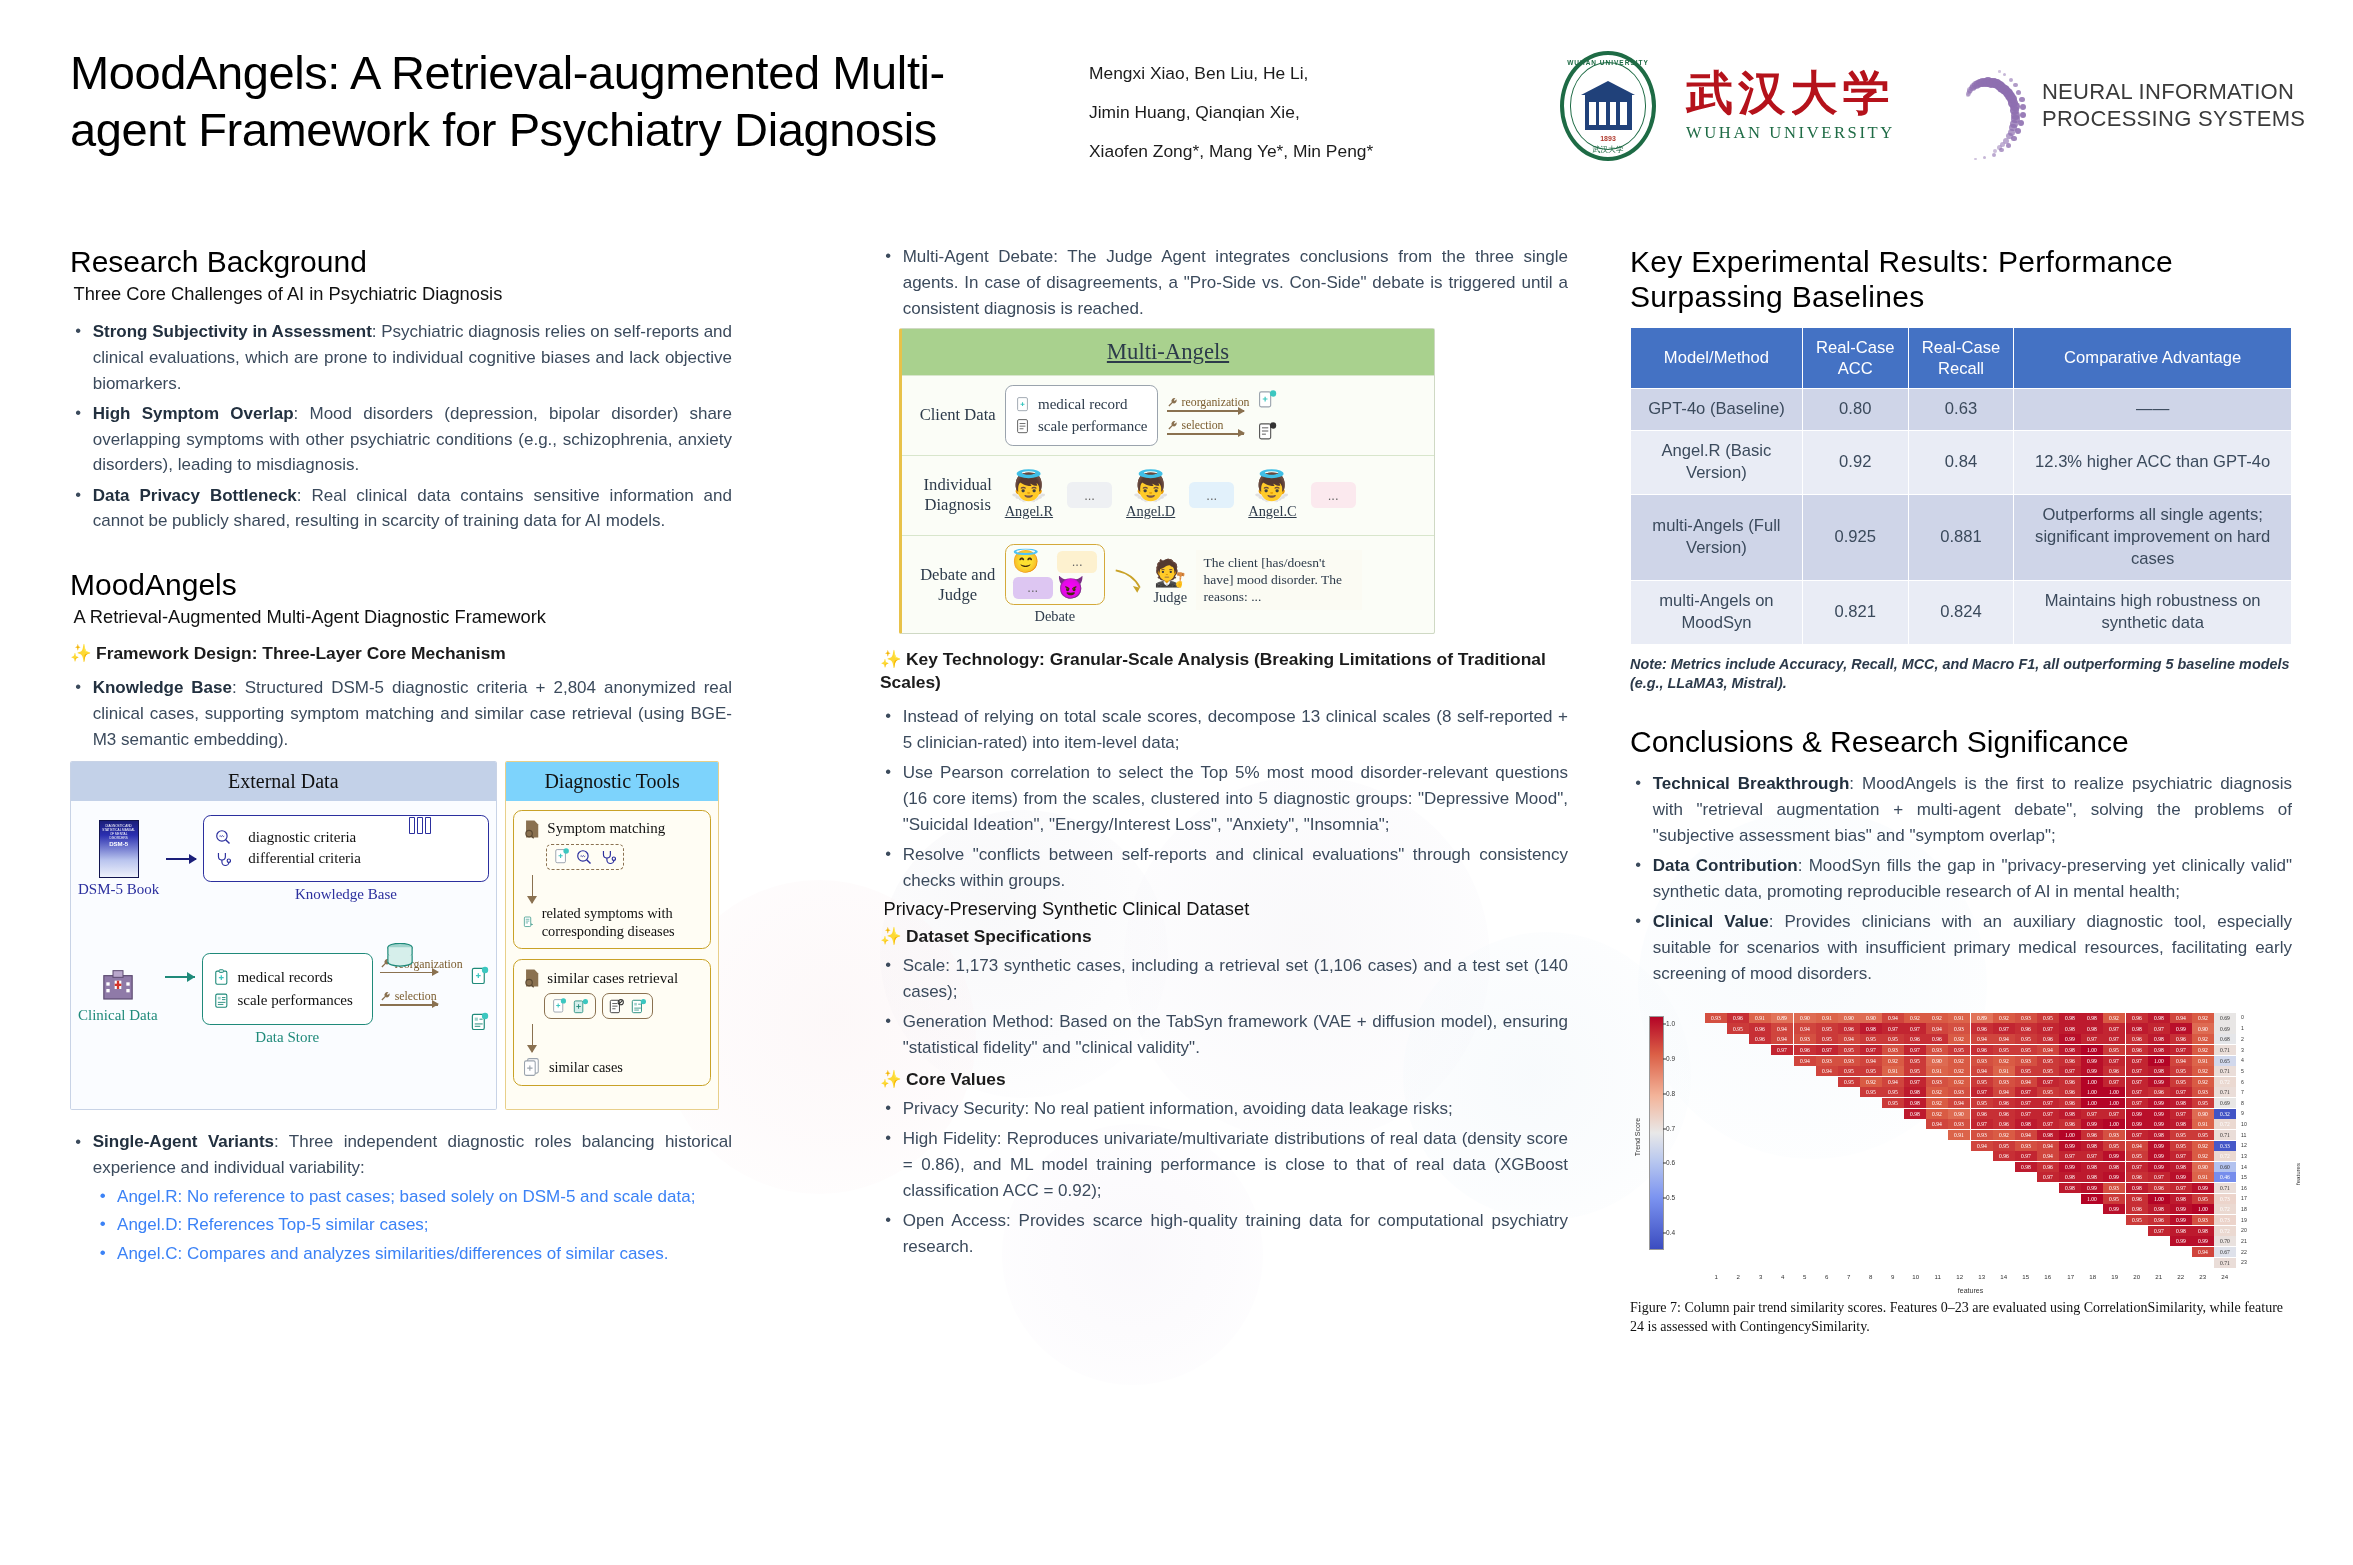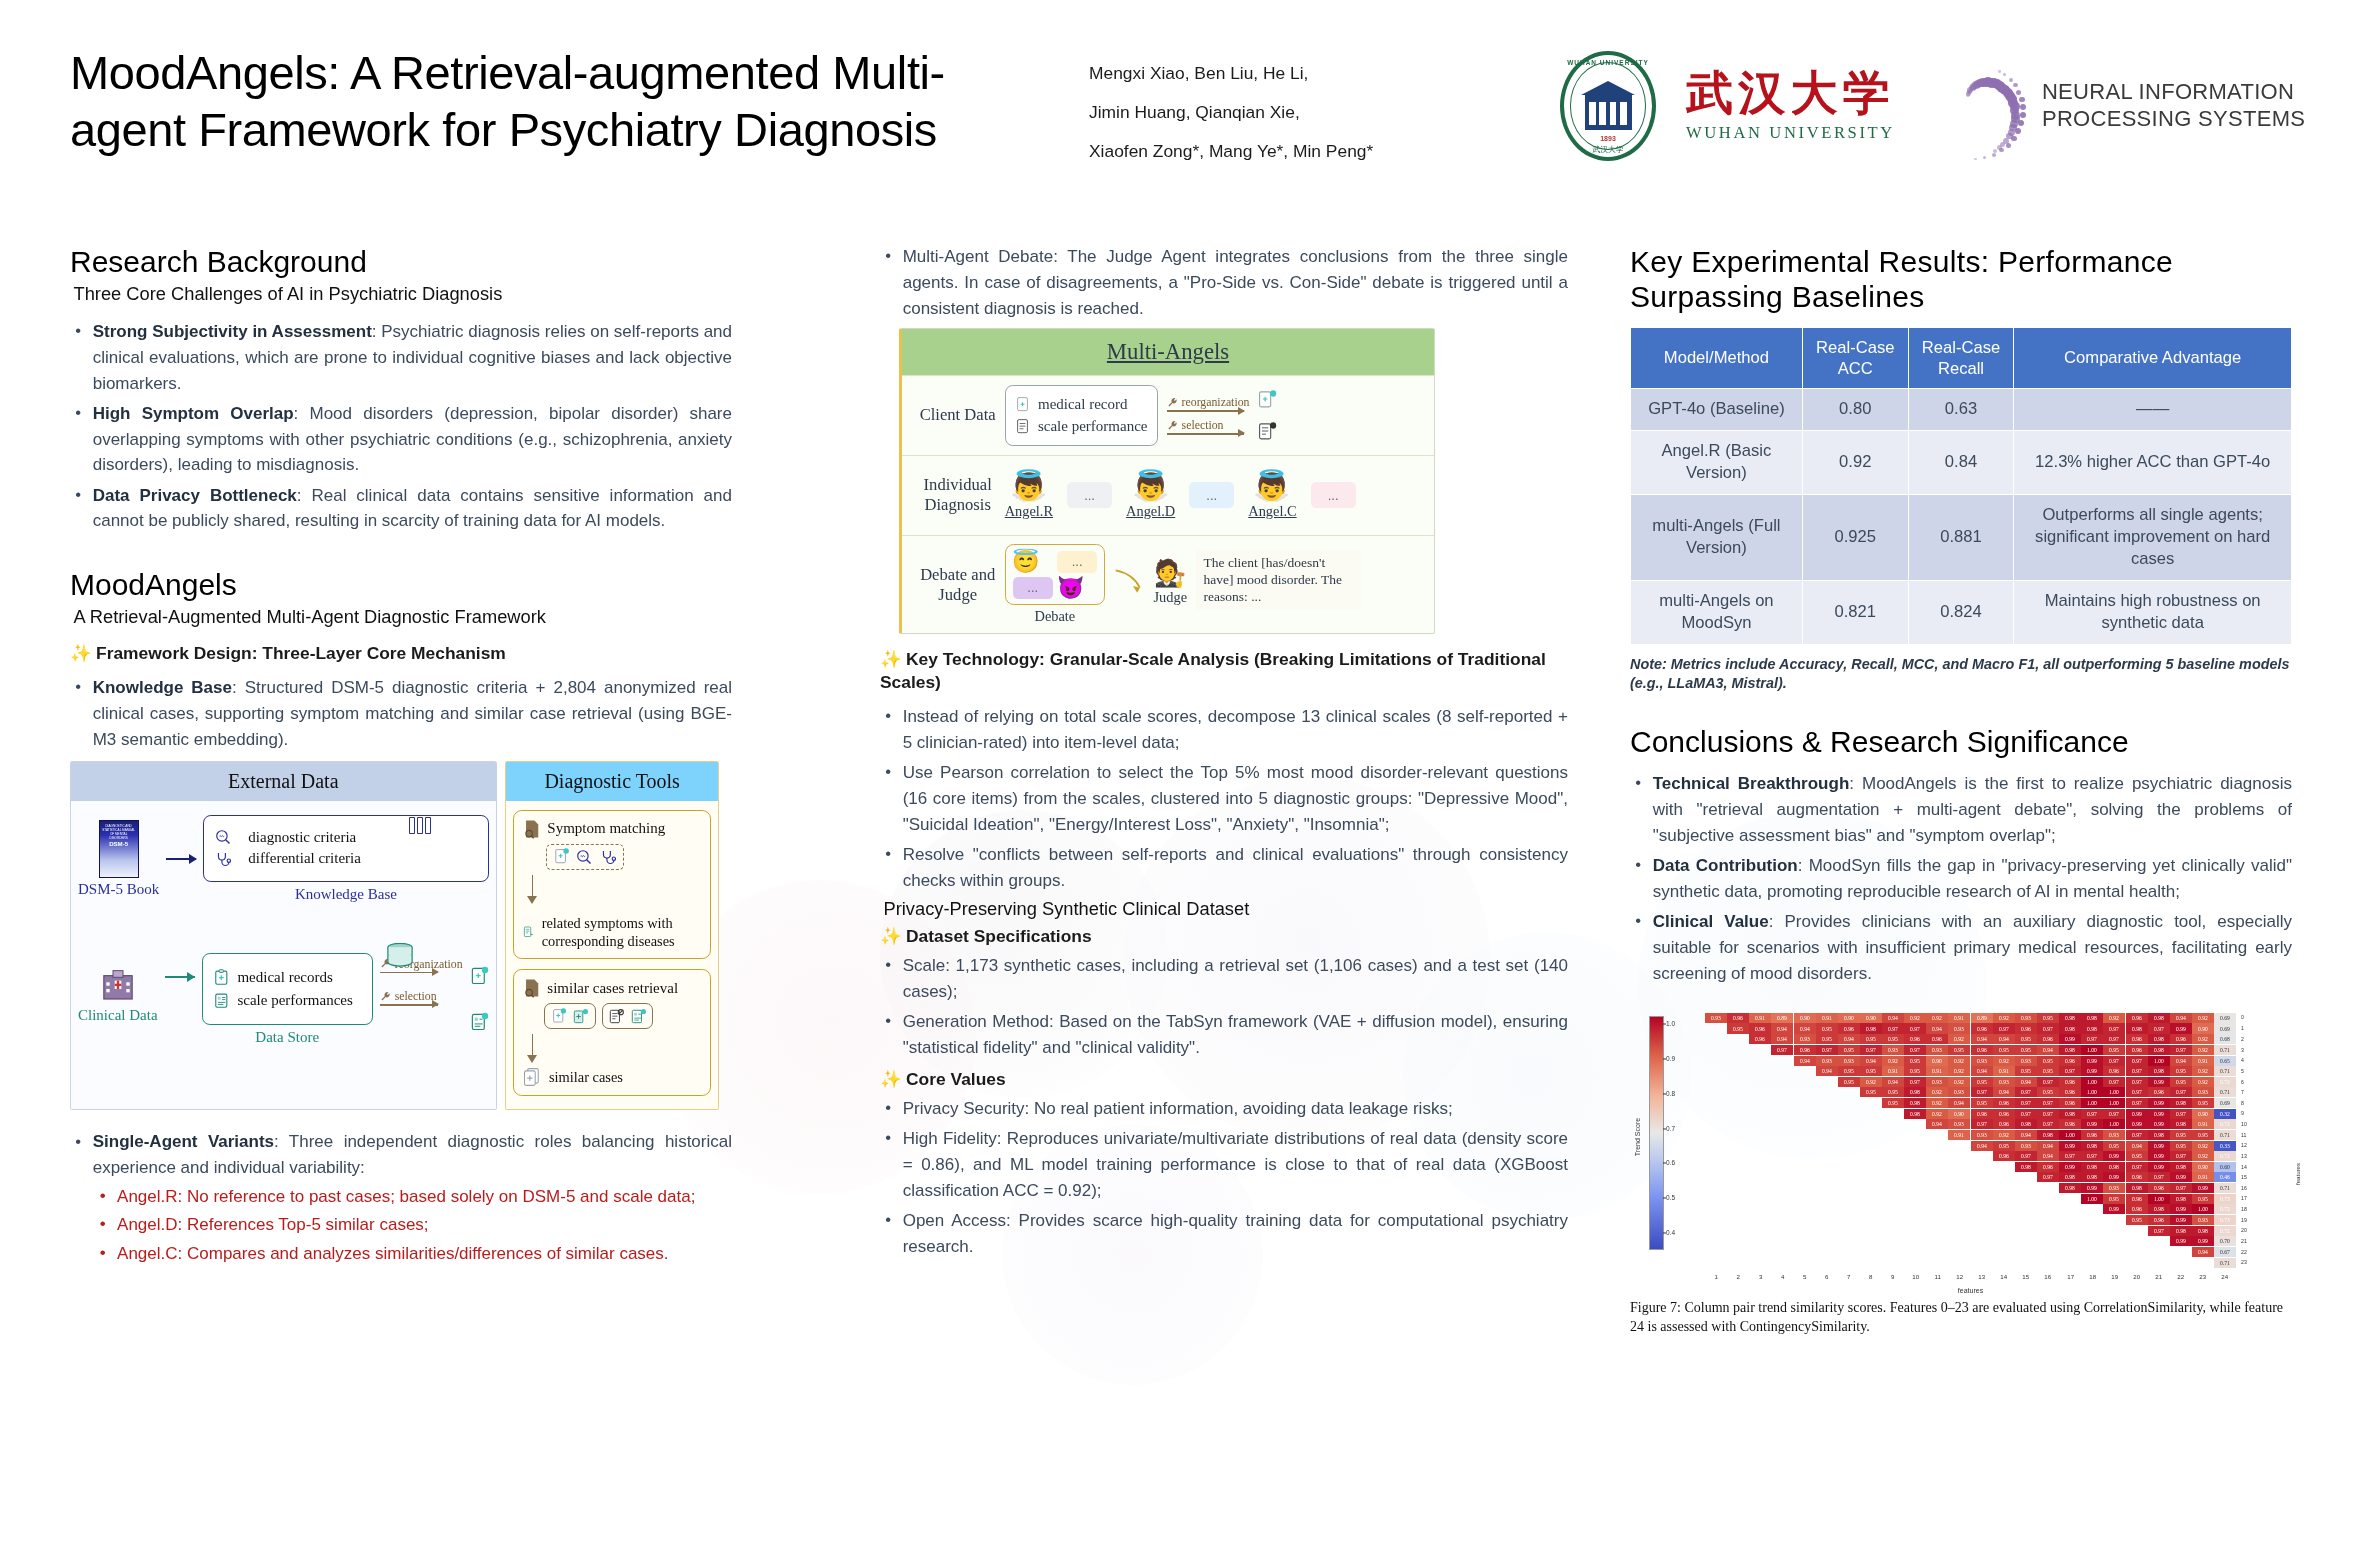--- a/index.html
+++ b/index.html
@@ -96,21 +96,21 @@
     position:relative; padding-left:22.7px; margin-bottom:4.4px;
     font-size:17px; line-height:1.52; color:#3b4a5c; text-align:justify;
   }
   ul.bul > li::before {
     content:"•"; position:absolute; left:5.2px; top:-0.9px; color:#3b4a5c; font-size:16.6px;
   }
   ul.bul li b { color:#22303f; font-weight:700; }
   ul.sub { list-style:none; margin:1.7px 0 0 0; padding:0; }
   ul.sub > li {
     position:relative; padding-left:24.4px; margin-top:2.6px;
-    font-size:17px; line-height:1.52; color:#b91c1c;
+    font-size:17px; line-height:1.52; color:#3b82f6;
   }
   ul.sub > li::before { content:"•"; position:absolute; left:7px; top:-0.9px; }
 
   
   .diagram {
     position:relative; margin:8.7px 0 0 0; width:649px; height:349px; display:flex; gap:8.7px;
   }
   .dg-left { width:427px; border:0.9px solid #c8d3e6; background:#fafcff; border-radius:1.7px; overflow:hidden; }
   .dg-right { width:214px; border:0.9px solid #e8cf89; background:#fffdf4; border-radius:1.7px; overflow:hidden; }
   .dg-head {
@@ -487,21 +487,21 @@
                 <path d="M6.5 10.3c1.2-2.4 2.2 2.4 3.4 0s2.2 2.4 3.4 0" fill="none" stroke="#2b2f9e" stroke-width="1.3"></path>
                 <line x1="15.4" y1="15.4" x2="21" y2="21" stroke="#2b2f9e" stroke-width="2"></line>
               </svg>
             <svg width="16.6" height="16.6" viewBox="0 0 24 24">
                 <path d="M5 3v5c0 3 2.3 5 5 5s5-2 5-5V3" fill="none" stroke="#2b2f9e" stroke-width="1.7"></path>
                 <path d="M10 13v3c0 3 2.5 5 5 5s5-2 5-4.5" fill="none" stroke="#2b2f9e" stroke-width="1.7"></path>
                 <circle cx="20" cy="14" r="2.4" fill="none" stroke="#2b2f9e" stroke-width="1.7"></circle>
               </svg>
           </div>
           <div class="downarrow"></div>
-          <div class="tool-row" style="margin-top:11px">
+          <div class="tool-row" style="margin-top:1px">
             <svg width="18.3" height="20" viewBox="0 0 24 26">
                 <rect x="3" y="2" width="14" height="21" rx="2" fill="#fff" stroke="#1f8a7a" stroke-width="1.5"></rect>
                 <path d="M6 7h8M6 11h8M6 15h5" stroke="#1f8a7a" stroke-width="1.3"></path>
                 <path d="M17 14l5 5-4 1 1-4z" fill="#1f8a7a"></path>
               </svg>
             <span>related symptoms with corresponding diseases</span>
           </div>
         </div>
 
         <div class="tool-card">

